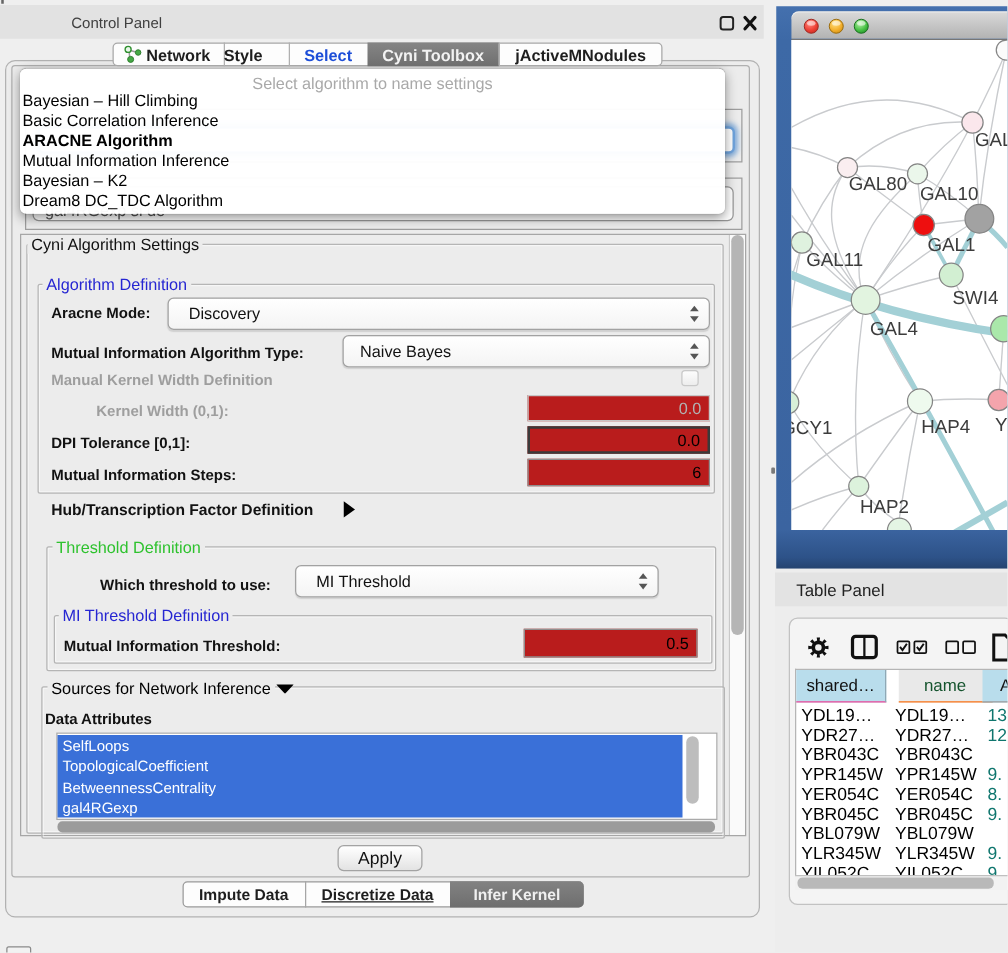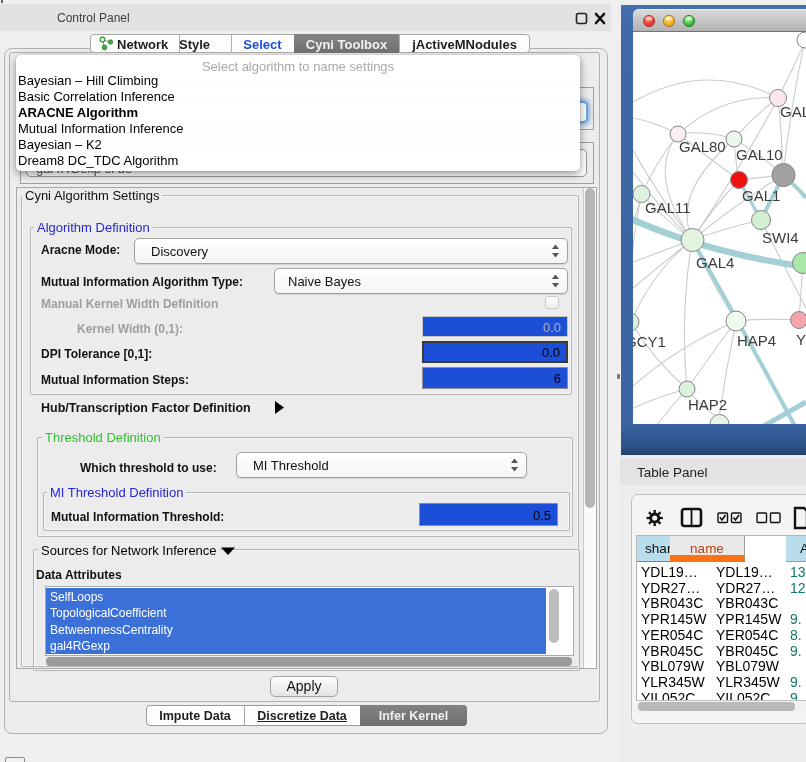--- a/index.html
+++ b/index.html
@@ -6,21 +6,21 @@
   html,body { width:806px; height:762px; overflow:hidden; }
   body { position:relative; background:#efefef; font-family:"Liberation Sans", sans-serif; }
   .abs { position:absolute; }
   .lbl { position:absolute; font-size:12px; font-weight:bold; color:#121212; white-space:nowrap; }
   .dis { color:#9e9e9e; }
   .grp { position:absolute; border:1px solid #b5b5b5; border-radius:2px; box-shadow: inset 0 0 0 1px rgba(255,255,255,.55); }
   .gtitle { position:absolute; background:#ececec; padding:0 3px; font-size:13px; white-space:nowrap; }
   .combo { position:absolute; background:linear-gradient(#ffffff,#f4f4f4); border:1px solid #a2a2a2; border-radius:5px; font-size:13px; color:#111; box-shadow:0 1px 1px rgba(0,0,0,.12); }
   .combo .ct { position:absolute; top:50%; transform:translateY(-50%); white-space:nowrap; }
   .steppers { position:absolute; right:7px; top:50%; transform:translateY(-50%); width:9px; height:14px; }
-  .fld { position:absolute; background:#1d4ed8; font-size:13px; text-align:right; padding-right:6px; white-space:nowrap; }
+  .fld { position:absolute; background:#b91c1c; font-size:13px; text-align:right; padding-right:6px; white-space:nowrap; }
   .fld span { position:absolute; right:6px; top:50%; transform:translateY(-50%); }
 </style>
 </head>
 <body>
 
 <div class="abs" style="left:1px;top:0;width:2px;height:3px;background:#666"></div>
 
 <div class="abs" style="left:0;top:4px;width:611px;height:27px;background:#e2e2e2;"></div>
 <div class="abs" style="left:9px;top:11px;font-size:12px;color:#404040;margin-left:48px;">Control Panel</div>
 
@@ -295,21 +295,21 @@
   <g stroke="#111" fill="none" stroke-width="1.4">
     <rect x="113" y="7" width="9.5" height="9.5" rx="1"></rect>
     <rect x="126.5" y="7" width="9.5" height="9.5" rx="1"></rect>
   </g>
 
   <path d="M151 2 l9 0 3 3 0 17 -12 0 z" fill="none" stroke="#111" stroke-width="2.4"></path>
 </svg>
 
 <div class="abs" style="left:636px;top:535px;width:174px;height:177px;background:#fff;border-left:1px solid #b5b5b5;border-top:1px solid #b5b5b5;"></div>
 <div class="abs" style="left:637px;top:536px;width:72px;height:26px;background:#b9ddec;border-right:1px solid #8fa8b5;border-bottom:1px solid #ec4899;text-align:center;font-size:13.5px;color:#111;line-height:26px;">shared…</div>
-<div class="abs" style="left:670px;top:536px;width:75px;height:26px;background:#e9e9e9;border-right:1px solid #9a9a9a;border-bottom:7px solid #f97316;text-align:center;font-size:13.5px;color:#c2410c;line-height:26px;">name</div>
+<div class="abs" style="left:719px;top:536px;width:75px;height:26px;background:#e9e9e9;border-right:1px solid #9a9a9a;border-bottom:1px solid #f97316;text-align:center;font-size:13.5px;color:#14532d;line-height:26px;">name</div>
 <div class="abs" style="left:786px;top:536px;width:24px;height:26px;background:#b9ddec;border-bottom:1px solid #9a9a9a;font-size:13.5px;color:#111;line-height:26px;padding-left:14px;">A</div>
 <div class="abs" style="left:636px;top:562px;width:170px;height:138px;overflow:hidden;padding-top:3px;">
   <div style="position:absolute;left:5px;top:3px;font-size:14px;color:#000;line-height:15.7px;">YDL19…<br>YDR27…<br>YBR043C<br>YPR145W<br>YER054C<br>YBR045C<br>YBL079W<br>YLR345W<br>YIL052C</div>
   <div style="position:absolute;left:80px;top:3px;font-size:14px;color:#000;line-height:15.7px;">YDL19…<br>YDR27…<br>YBR043C<br>YPR145W<br>YER054C<br>YBR045C<br>YBL079W<br>YLR345W<br>YIL052C</div>
   <div style="position:absolute;left:154px;top:3px;font-size:14px;color:#0f766e;line-height:15.7px;">13<br>12<br><br>9.<br>8.<br>9.<br><br>9.<br>9.</div>
 </div>
 
 <div class="abs" style="left:636px;top:700px;width:174px;height:12px;background:#f2f2f2;border-top:1px solid #c0c0c0;"></div>
 <div class="abs" style="left:638px;top:702px;width:157px;height:9px;background:#b9b9b9;border-radius:4px;"></div>
 

